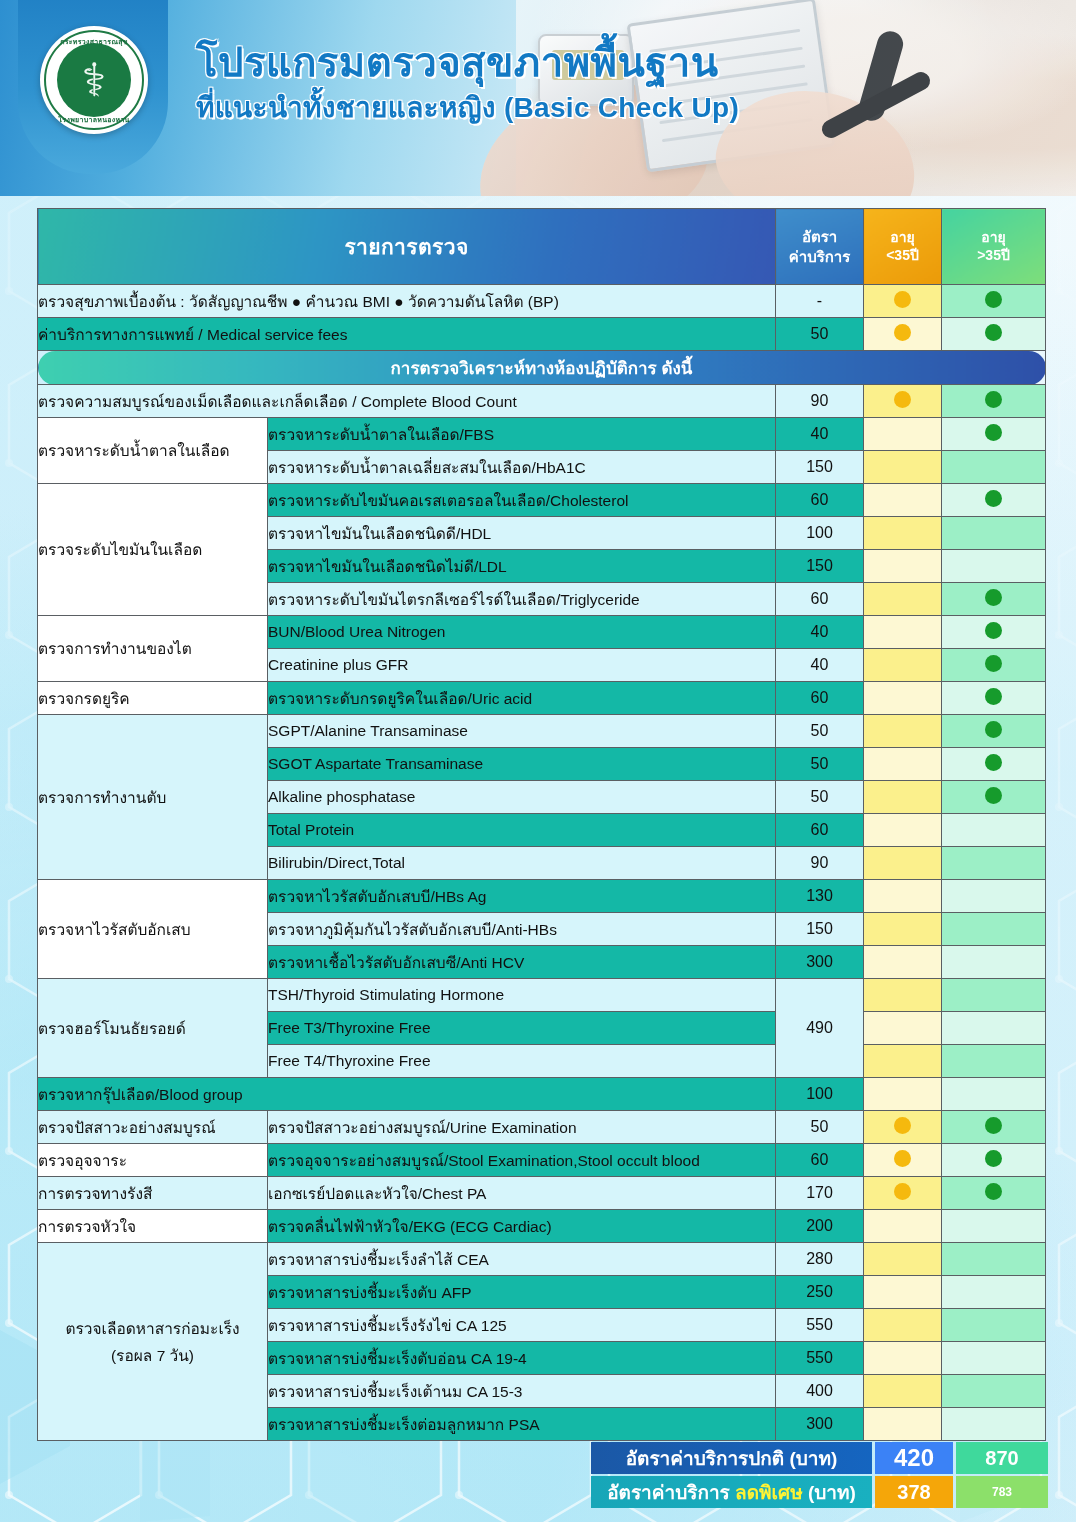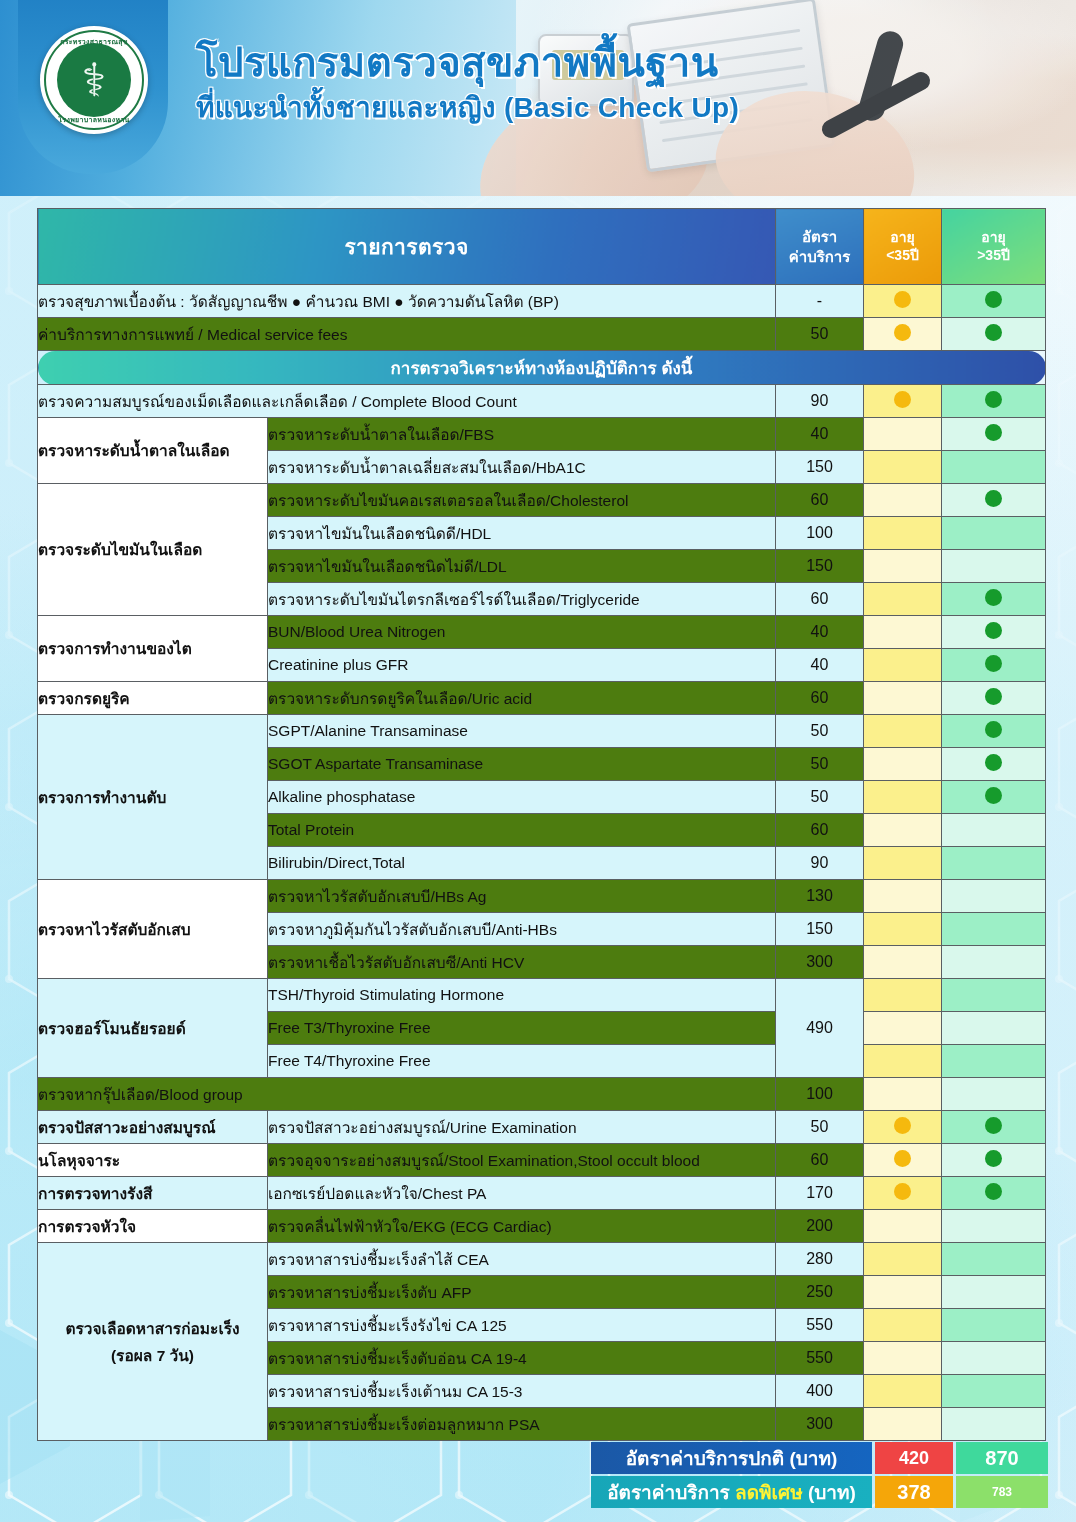--- a/index.html
+++ b/index.html
@@ -154,28 +154,28 @@
   
   .sect td {
     background:linear-gradient(90deg,#3ecfb0 0%, #35b7bf 22%, #2f85c6 55%, #2e50a8 100%);
     color:#fff; font-size:17px; font-weight:bold; text-align:center; height:34px;border-radius:17px;
   }
 
   
   td.grp, td.item, td.rate {
     font-size:15.5px; color:#111; height:33px; vertical-align:middle;
   }
-  td.grp  { padding:4px 8px 4px 12px; text-align:left;font-weight:bold; }
+  td.grp  { padding:4px 8px 4px 12px; text-align:left; }
   td.grp.center { text-align:center; padding:4px 6px; }
   td.item { padding:4px 8px 4px 12px; text-align:left; }
   td.rate { text-align:center; font-size:16px; }
 
   
   tr.alt td.grp, tr.alt td.item, tr.alt td.rate { background:#d6f5fb; }
-  tr.pln td.grp, tr.pln td.item, tr.pln td.rate { background:#4d7c0f; }
+  tr.pln td.grp, tr.pln td.item, tr.pln td.rate { background:#14b8a6; }
   td.grp.span-a { background:#d6f5fb !important; }
   td.grp.span-b { background:#ffffff !important; }
   td.rate.span-a { background:#d6f5fb !important; }
 
   tr.alt td.y { background:#fbf08c; }
   tr.pln td.y { background:#fdf8d3; }
   tr.alt td.g { background:#9cefc6; }
   tr.pln td.g { background:#d9f8ec; }
   td.y, td.g { text-align:center; vertical-align:middle; }
 
@@ -185,21 +185,21 @@
 
   
   #totals { position:absolute; left:588px; top:1440px; z-index:3; width:457px; }
   table.tot { border-collapse:separate; border-spacing:3px 2px; width:100%; table-layout:fixed; }
   table.tot td { height:30px; text-align:center; color:#fff; font-weight:bold; }
   col.t-lbl { width:281px; }
   col.t-y   { width:78px; }
   col.t-g   { width:92px; }
   td.t-lbl1 { background:linear-gradient(90deg,#1b58a6,#1565c0); font-size:19px; text-align:center; }
   td.t-lbl2 { background:linear-gradient(90deg,#17a6b8,#19b0c0); font-size:19px; text-align:center; }
-  td.t-y1 { background:#ef4444; font-size:18px; }
+  td.t-y1 { background:#3b82f6; font-size:24px; }
   td.t-g1 { background:#3fd99c; font-size:20px; }
   td.t-y2 { background:#f5a609; font-size:20px; }
   td.t-g2 { background:#8ce06a; font-size:12px; }
   .hl { color:#fff333; }
 </style>
 </head>
 <body>
 
 <div id="bg">
   <div class="wash"></div>
@@ -444,21 +444,21 @@
           <td class="g"></td>
         </tr>
         <tr class="alt">
           <td class="grp span-a" rowspan="1">ตรวจปัสสาวะอย่างสมบูรณ์</td>
           <td class="item">ตรวจปัสสาวะอย่างสมบูรณ์/Urine Examination</td>
           <td class="rate">50</td>
           <td class="y"><span class="dot amber"></span></td>
           <td class="g"><span class="dot green"></span></td>
         </tr>
         <tr class="pln">
-          <td class="grp span-b" rowspan="1">นโลหุจจาระ</td>
+          <td class="grp span-b" rowspan="1">ตรวจอุจจาระ</td>
           <td class="item">ตรวจอุจจาระอย่างสมบูรณ์/Stool Examination,Stool occult blood</td>
           <td class="rate">60</td>
           <td class="y"><span class="dot amber"></span></td>
           <td class="g"><span class="dot green"></span></td>
         </tr>
         <tr class="alt">
           <td class="grp span-a" rowspan="1">การตรวจทางรังสี</td>
           <td class="item">เอกซเรย์ปอดและหัวใจ/Chest PA</td>
           <td class="rate">170</td>
           <td class="y"><span class="dot amber"></span></td>

